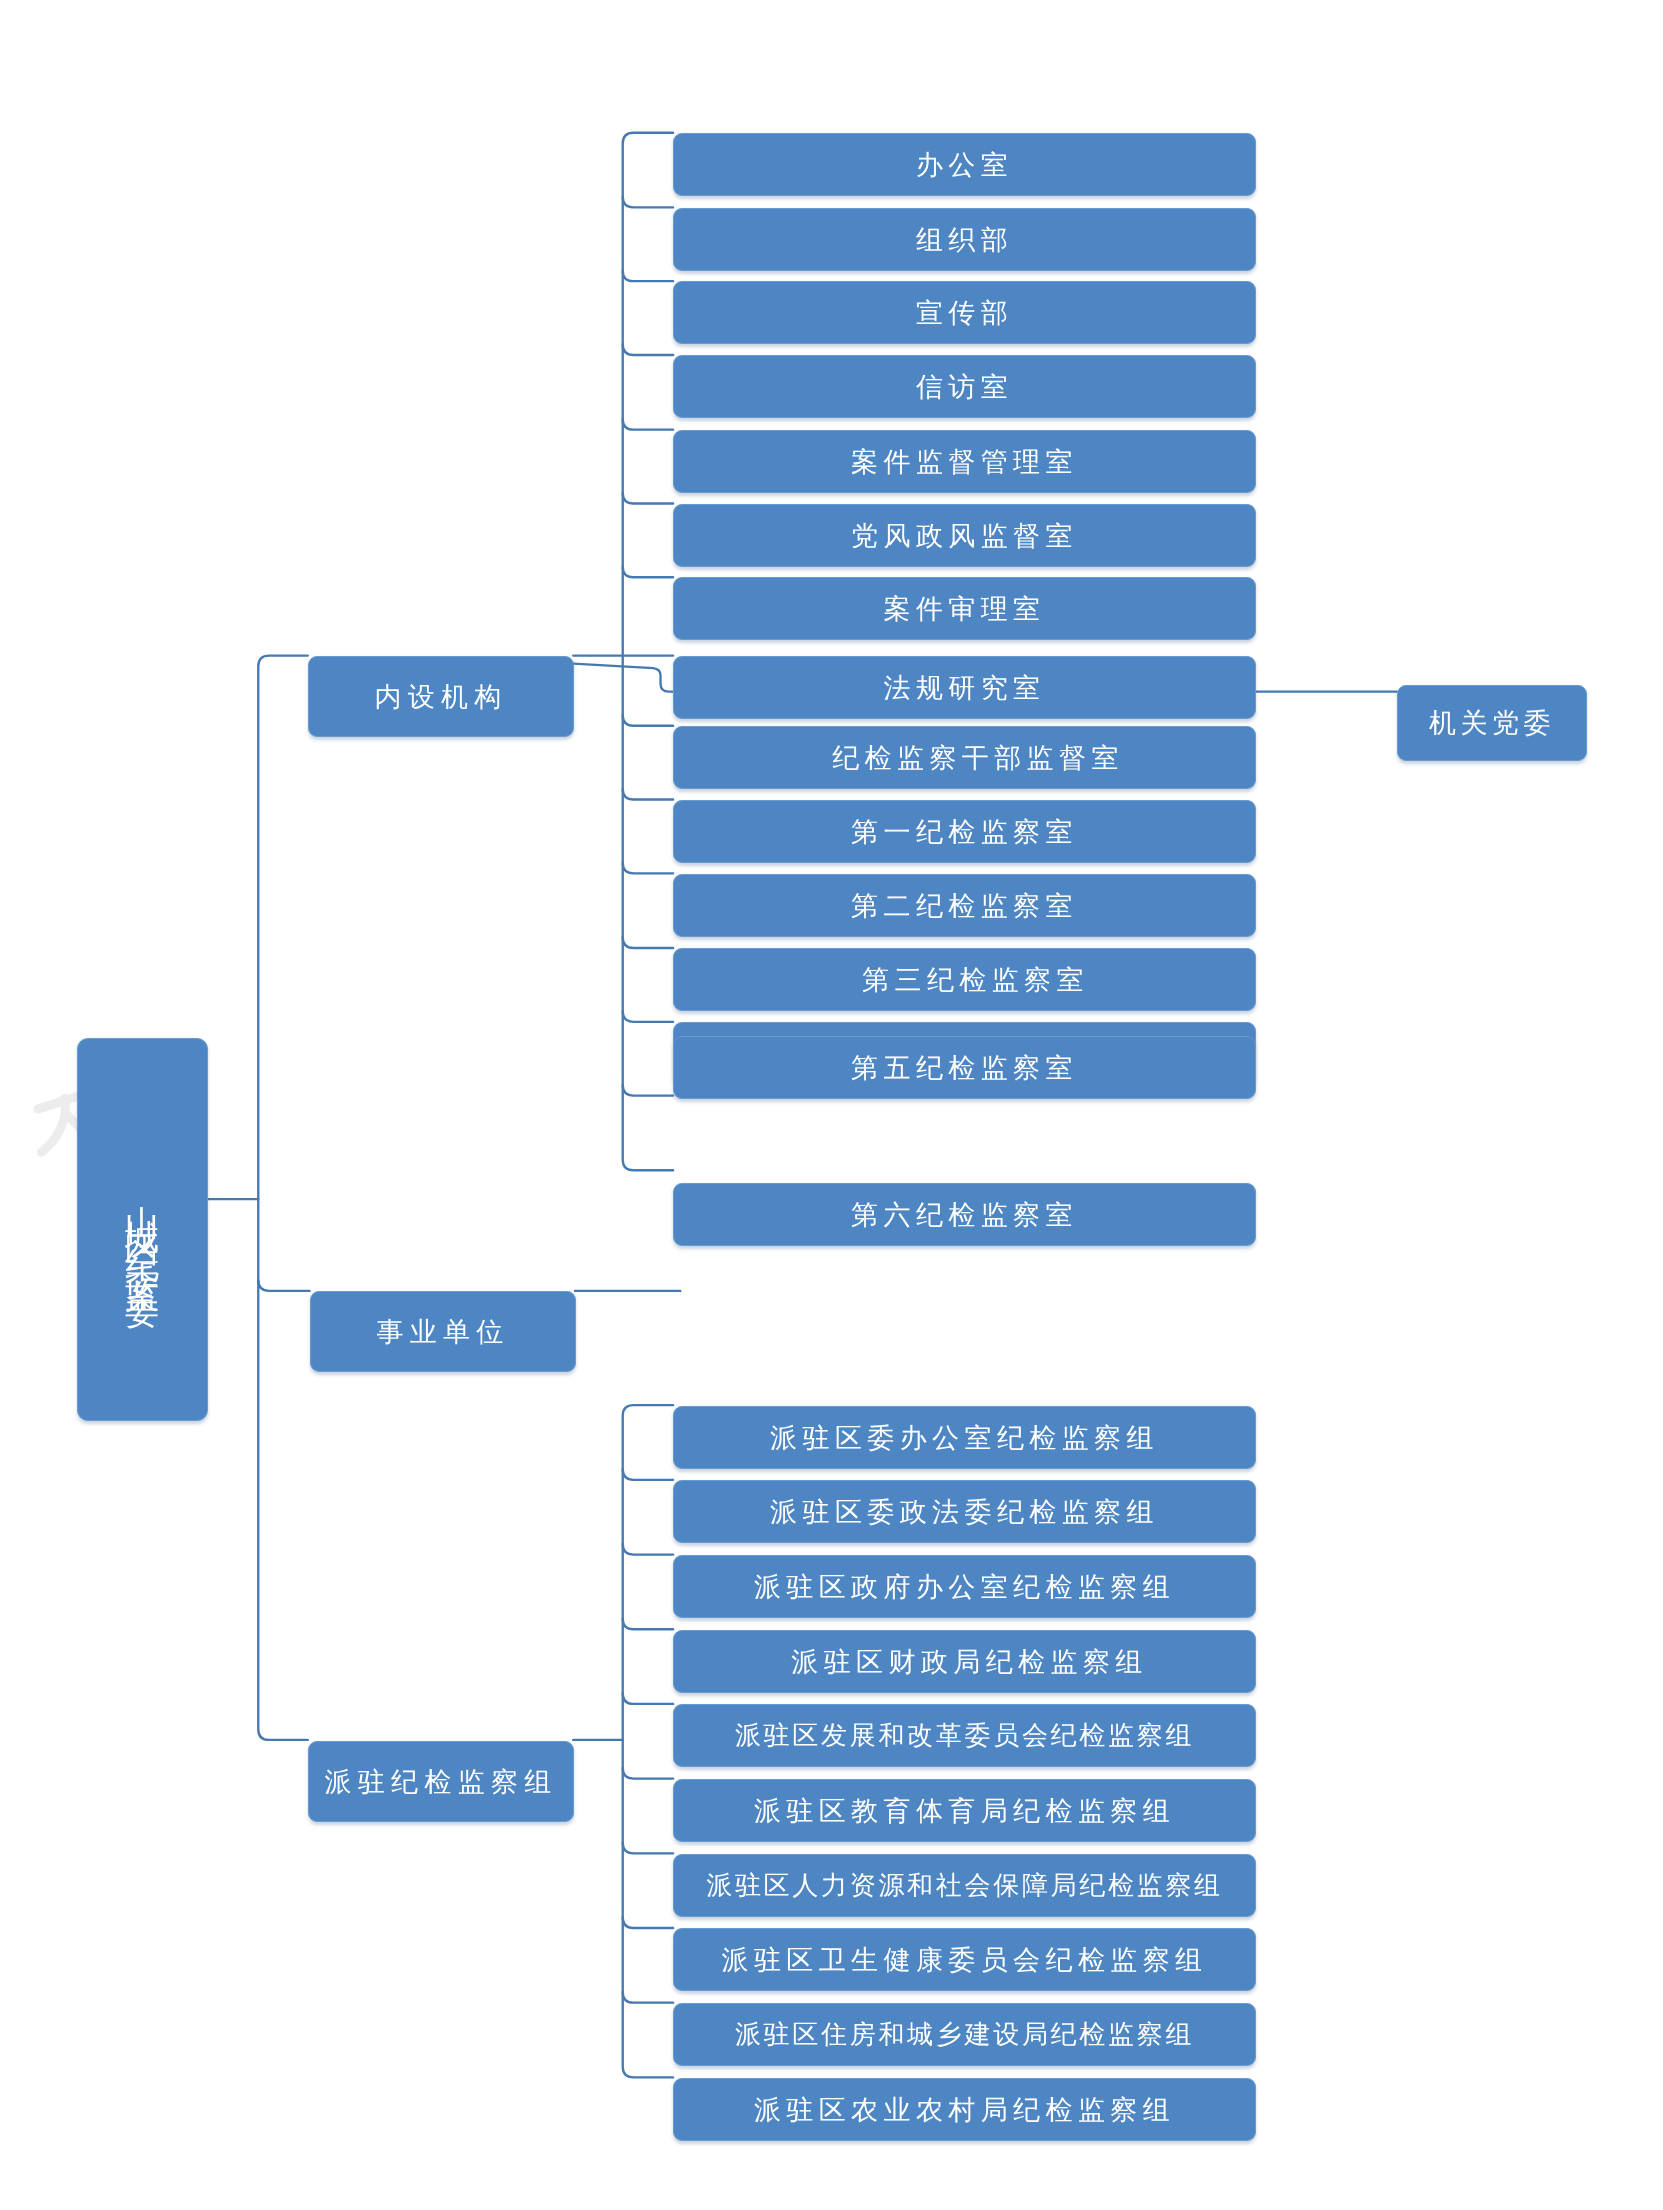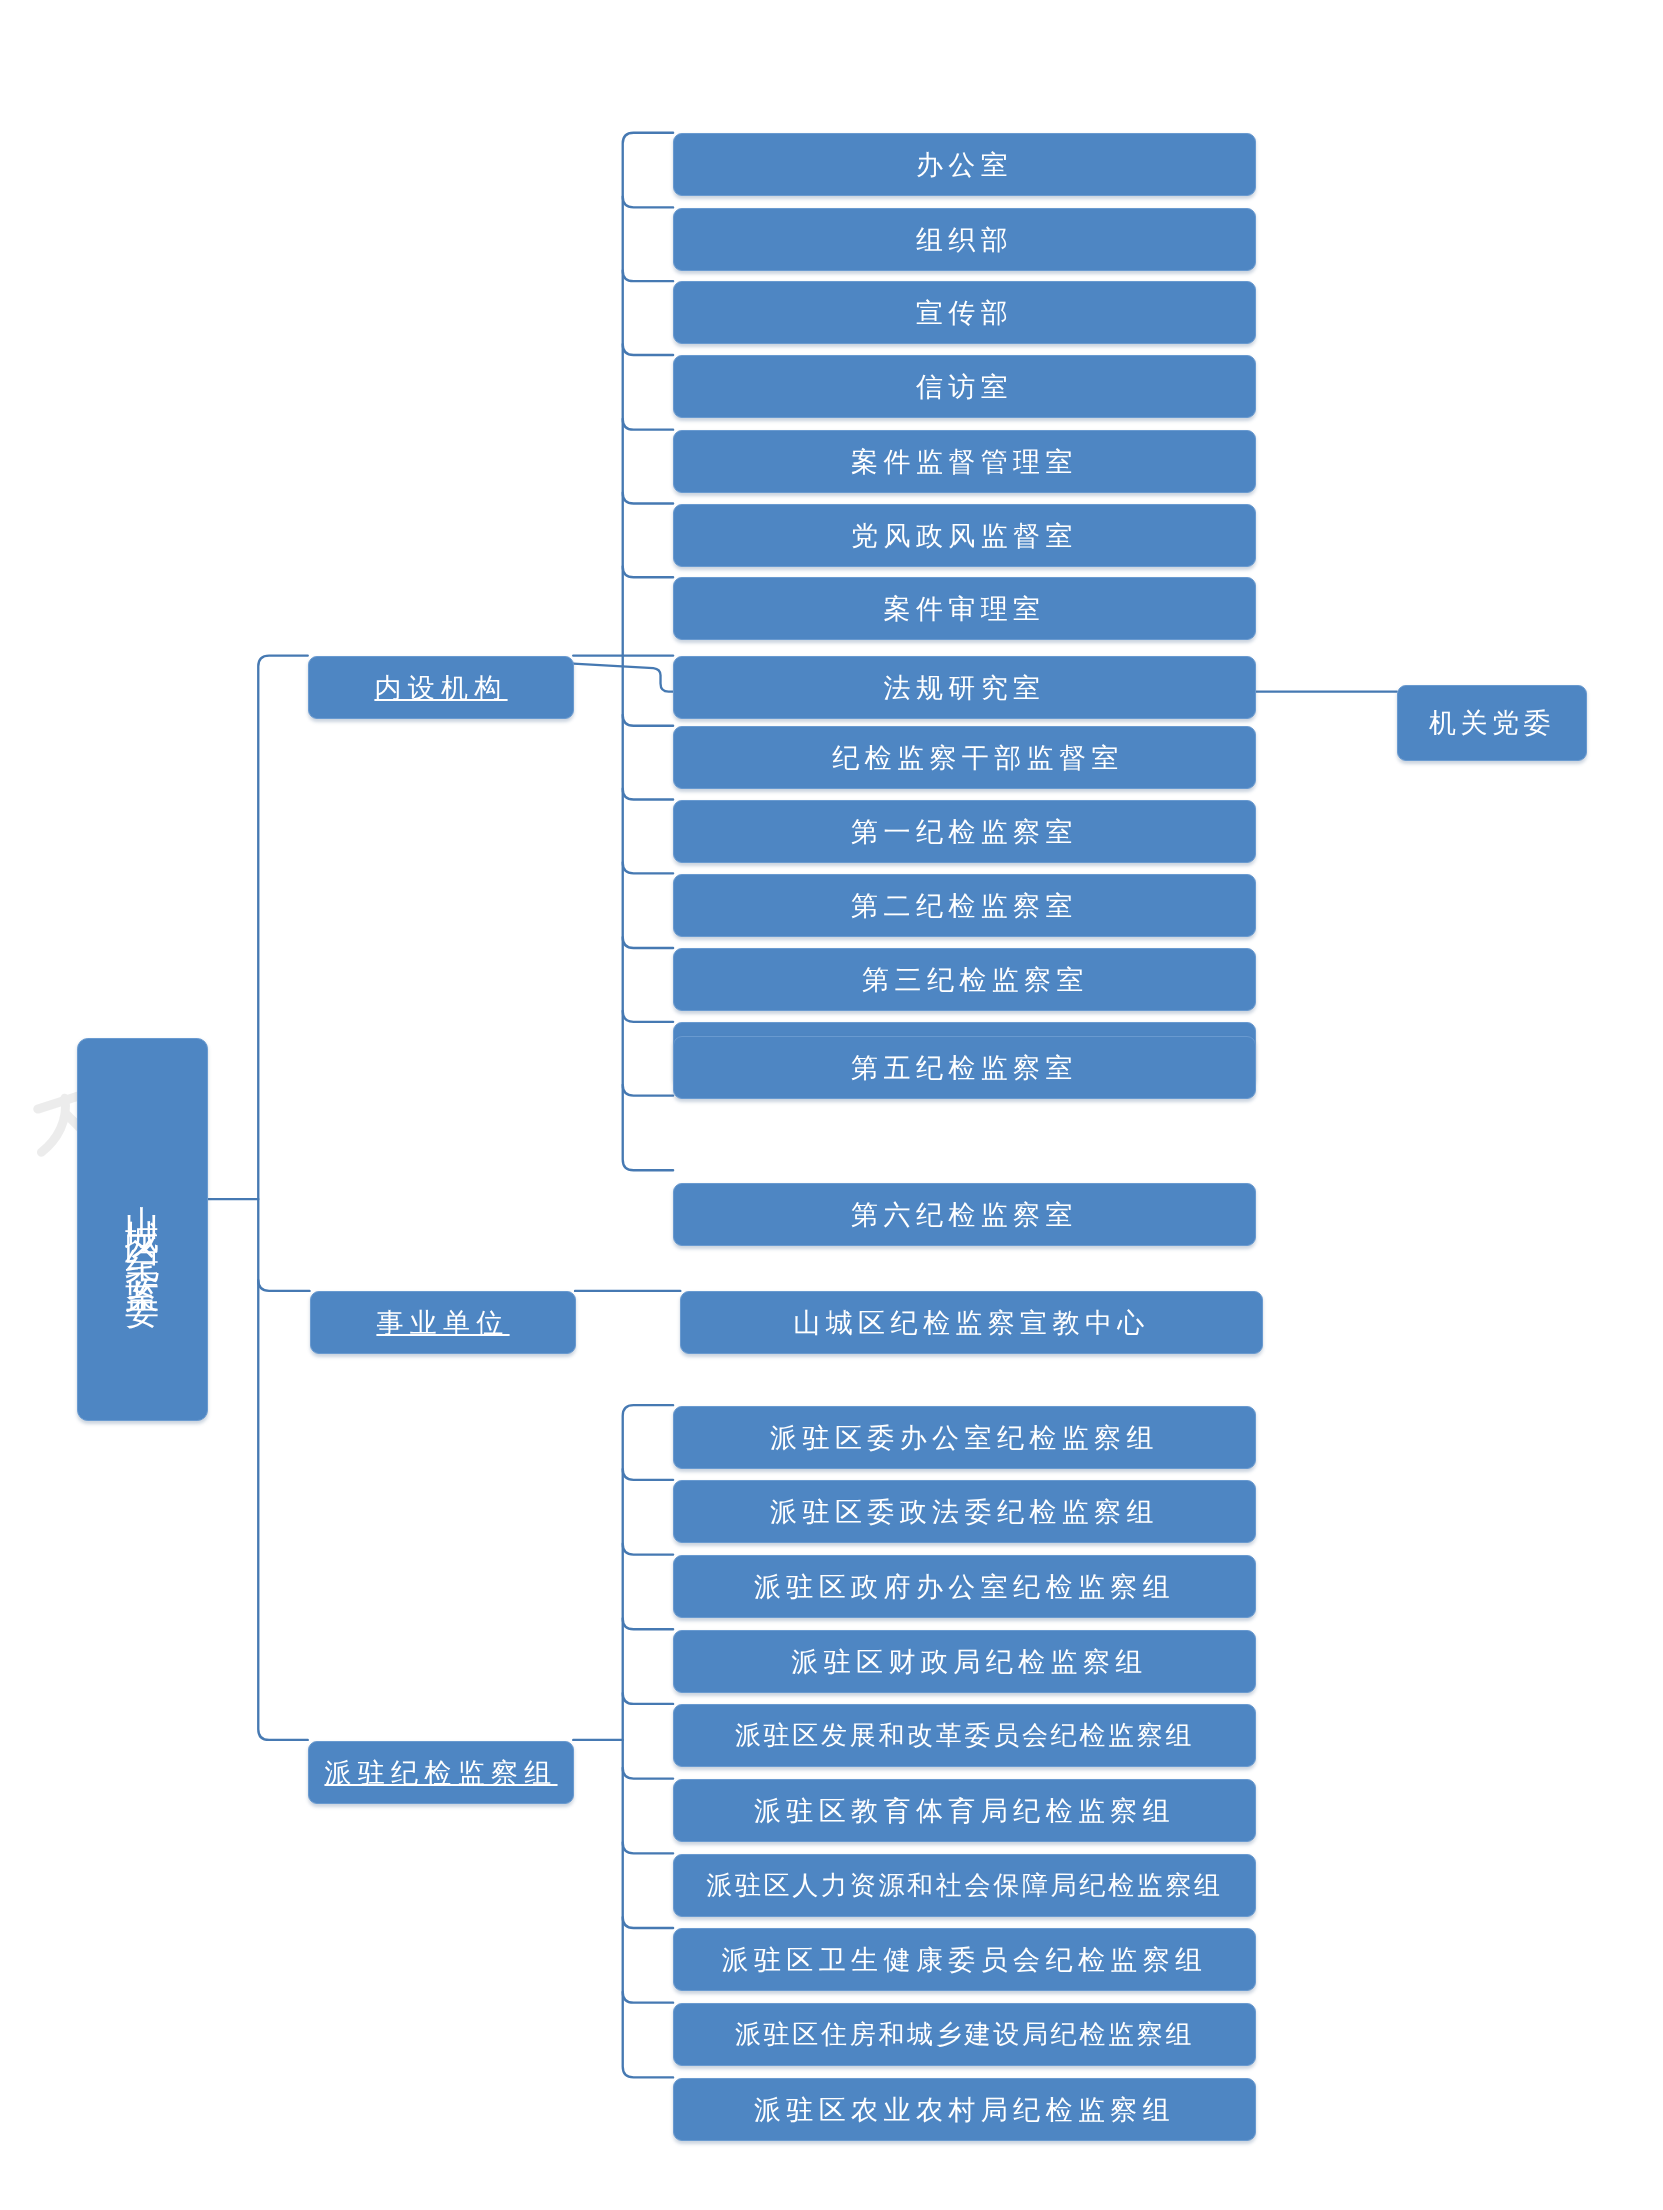--- a/index.html
+++ b/index.html
@@ -28,24 +28,23 @@
   }
   .node-root{
     left:77px;top:1006px;width:131px;height:383px;
     writing-mode:vertical-rl;
     text-orientation:upright;
     font-size:34px;
     letter-spacing:14.4px;
     border-radius:10.8px;
   }
   .node-l1{
-    width:266px;height:63px;
+    width:266px;height:81px;
     font-size:27px;
     letter-spacing:6.3px;
-    text-decoration:underline;
   }
   .node-l2{
     left:673px;width:583px;height:63px;
     font-size:27px;
     letter-spacing:5.4px;
   }
   .node-l2.long{letter-spacing:2.7px;font-size:26px;}
   .node-affiliated{
     left:1397px;top:653px;width:190px;height:76px;
     font-size:27px;
@@ -128,21 +127,20 @@
   <div class="node node-l2" style="top:694px;padding-left:27px;">纪检监察干部监督室</div>
   <div class="node node-l2" style="top:768px;">第一纪检监察室</div>
   <div class="node node-l2" style="top:842px;">第二纪检监察室</div>
   <div class="node node-l2" style="top:916px;padding-left:22px;">第三纪检监察室</div>
   <div class="node node-l2" style="top:990px;">第四纪检监察室</div>
   <div class="node node-l2" style="top:1004px;">第五纪检监察室</div>
   <div class="node node-l2" style="top:1151px;">第六纪检监察室</div>
 
   <div class="node node-affiliated">机关党委</div>
 
-  <div class="node node-l2" style="left:680px;top:1259px;">山城区纪检监察宣教中心</div>
 
   <div class="node node-l2" style="top:1374px;">派驻区委办公室纪检监察组</div>
   <div class="node node-l2" style="top:1448px;">派驻区委政法委纪检监察组</div>
   <div class="node node-l2" style="top:1523px;">派驻区政府办公室纪检监察组</div>
   <div class="node node-l2" style="top:1598px;padding-left:10px;">派驻区财政局纪检监察组</div>
   <div class="node node-l2 long" style="top:1672px;">派驻区发展和改革委员会纪检监察组</div>
   <div class="node node-l2" style="top:1747px;">派驻区教育体育局纪检监察组</div>
   <div class="node node-l2 long" style="top:1822px;">派驻区人力资源和社会保障局纪检监察组</div>
   <div class="node node-l2" style="top:1896px;">派驻区卫生健康委员会纪检监察组</div>
   <div class="node node-l2 long" style="top:1971px;">派驻区住房和城乡建设局纪检监察组</div>

